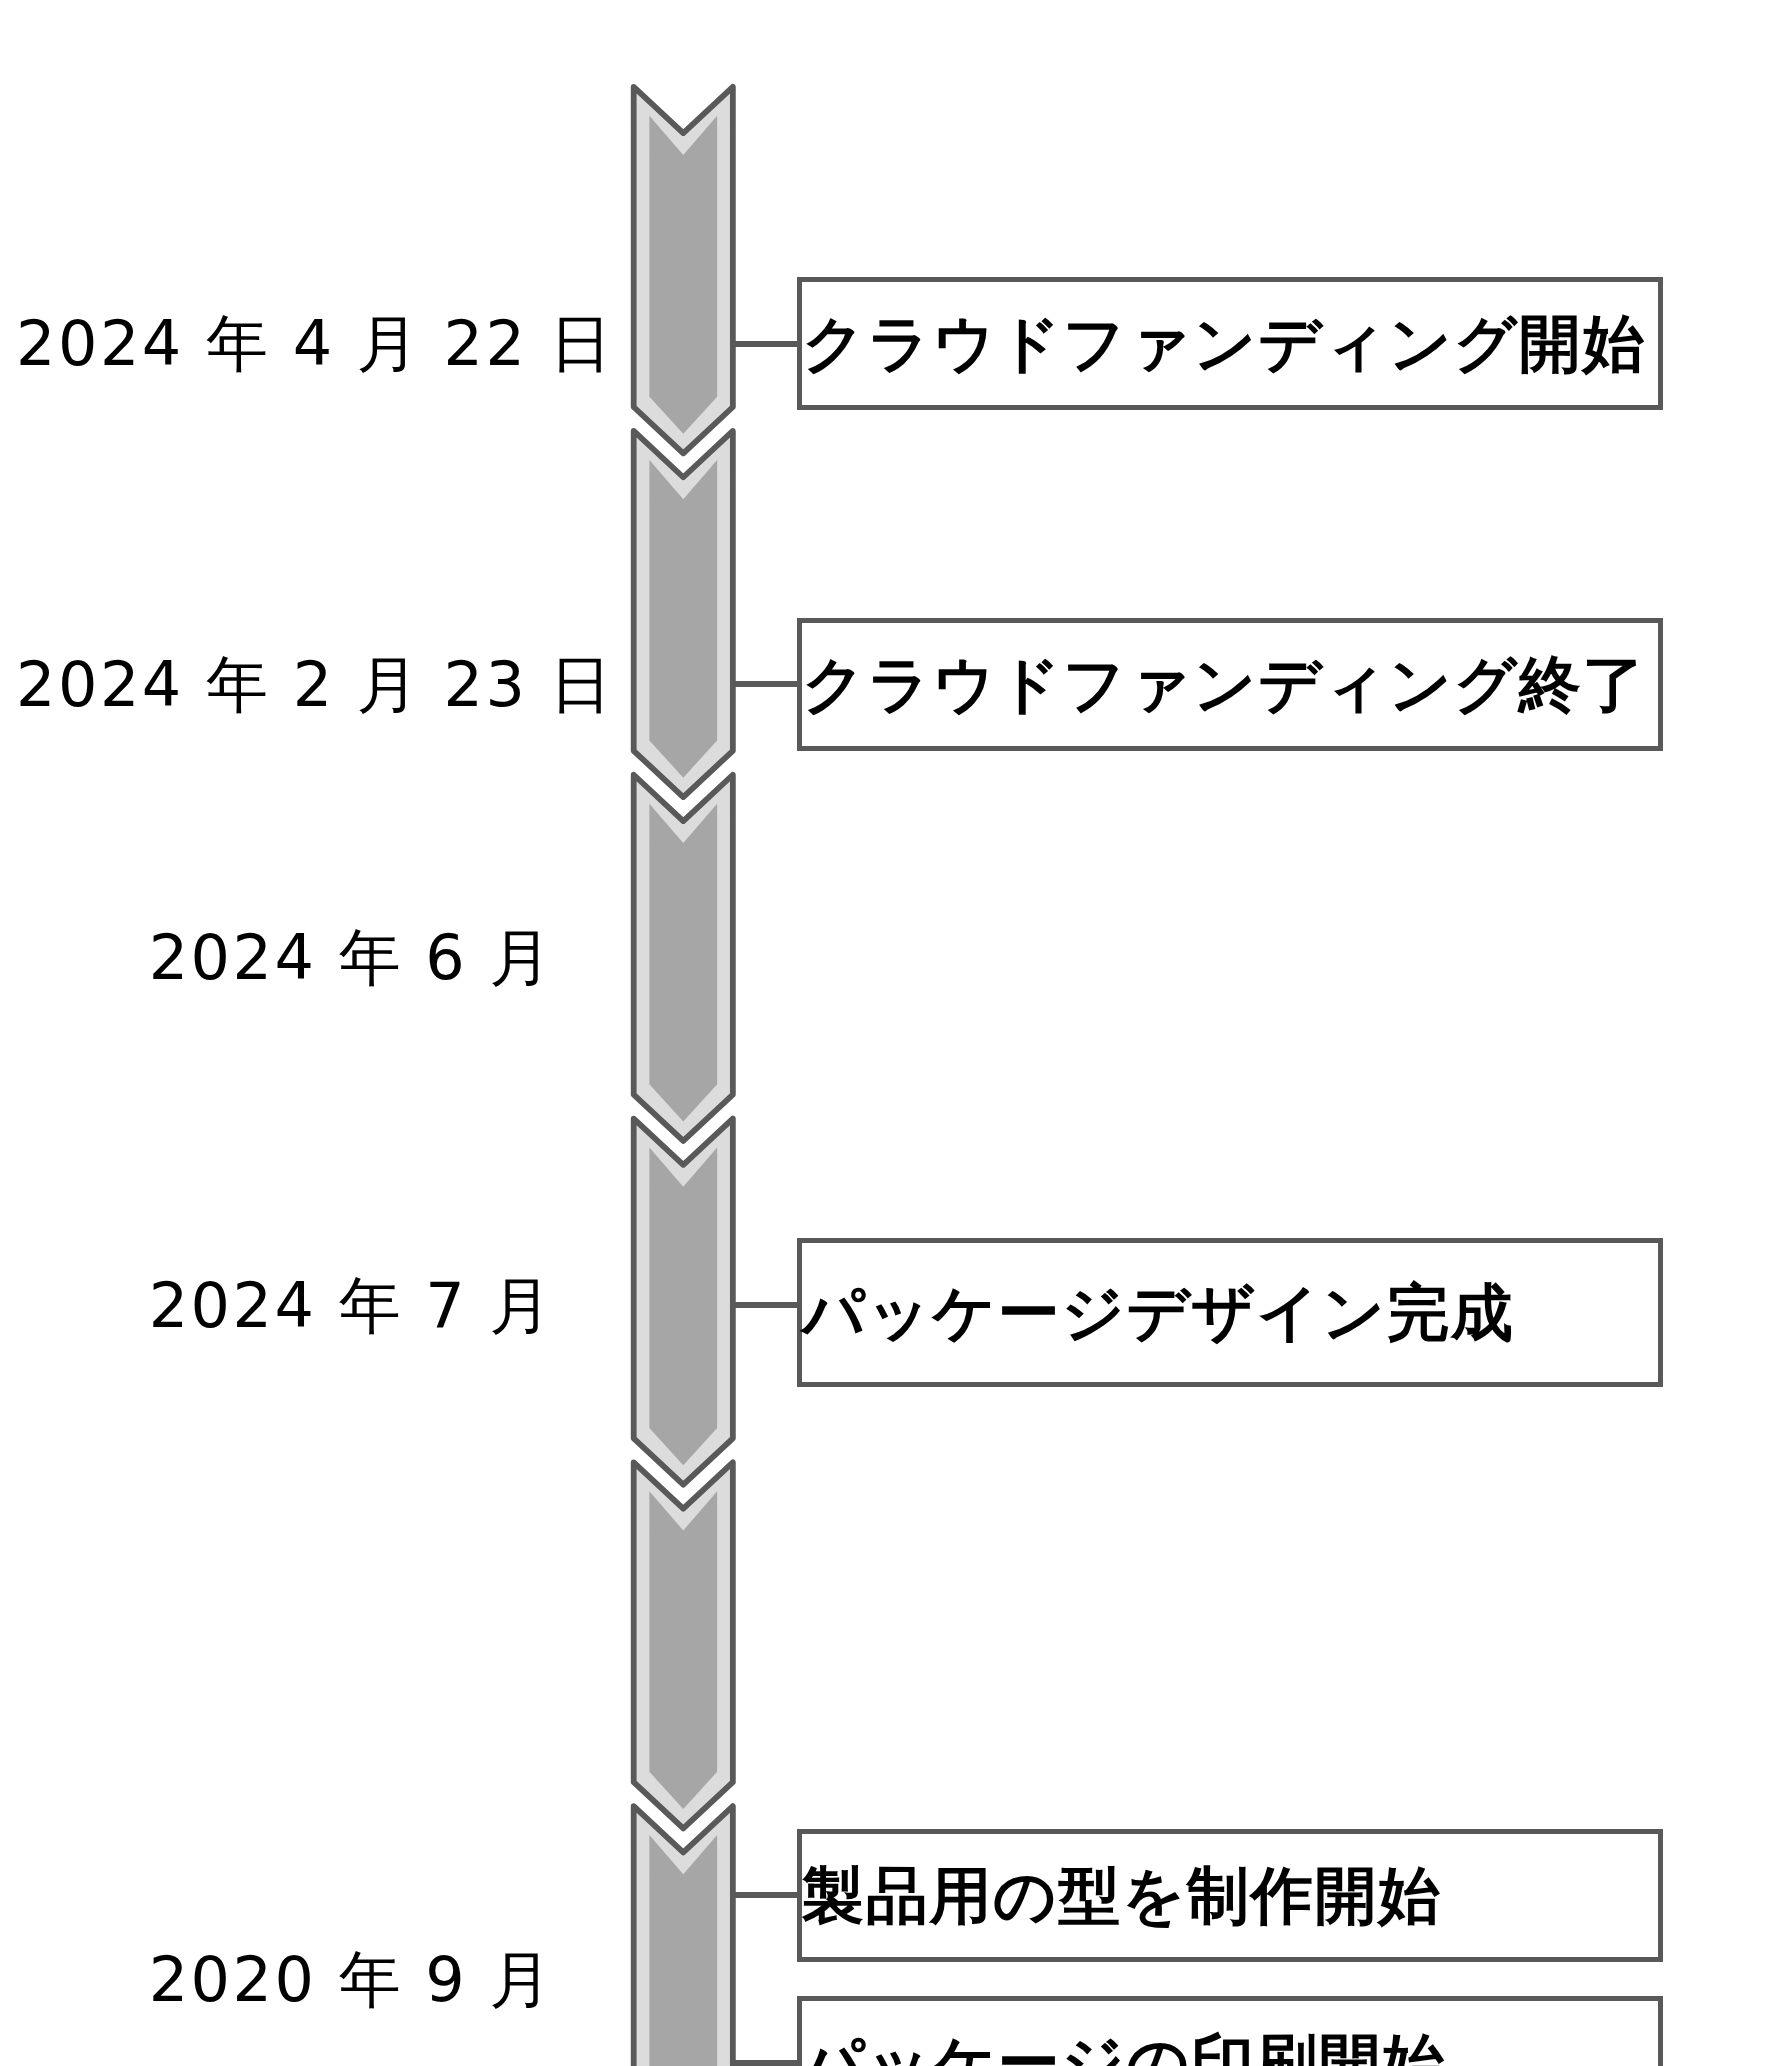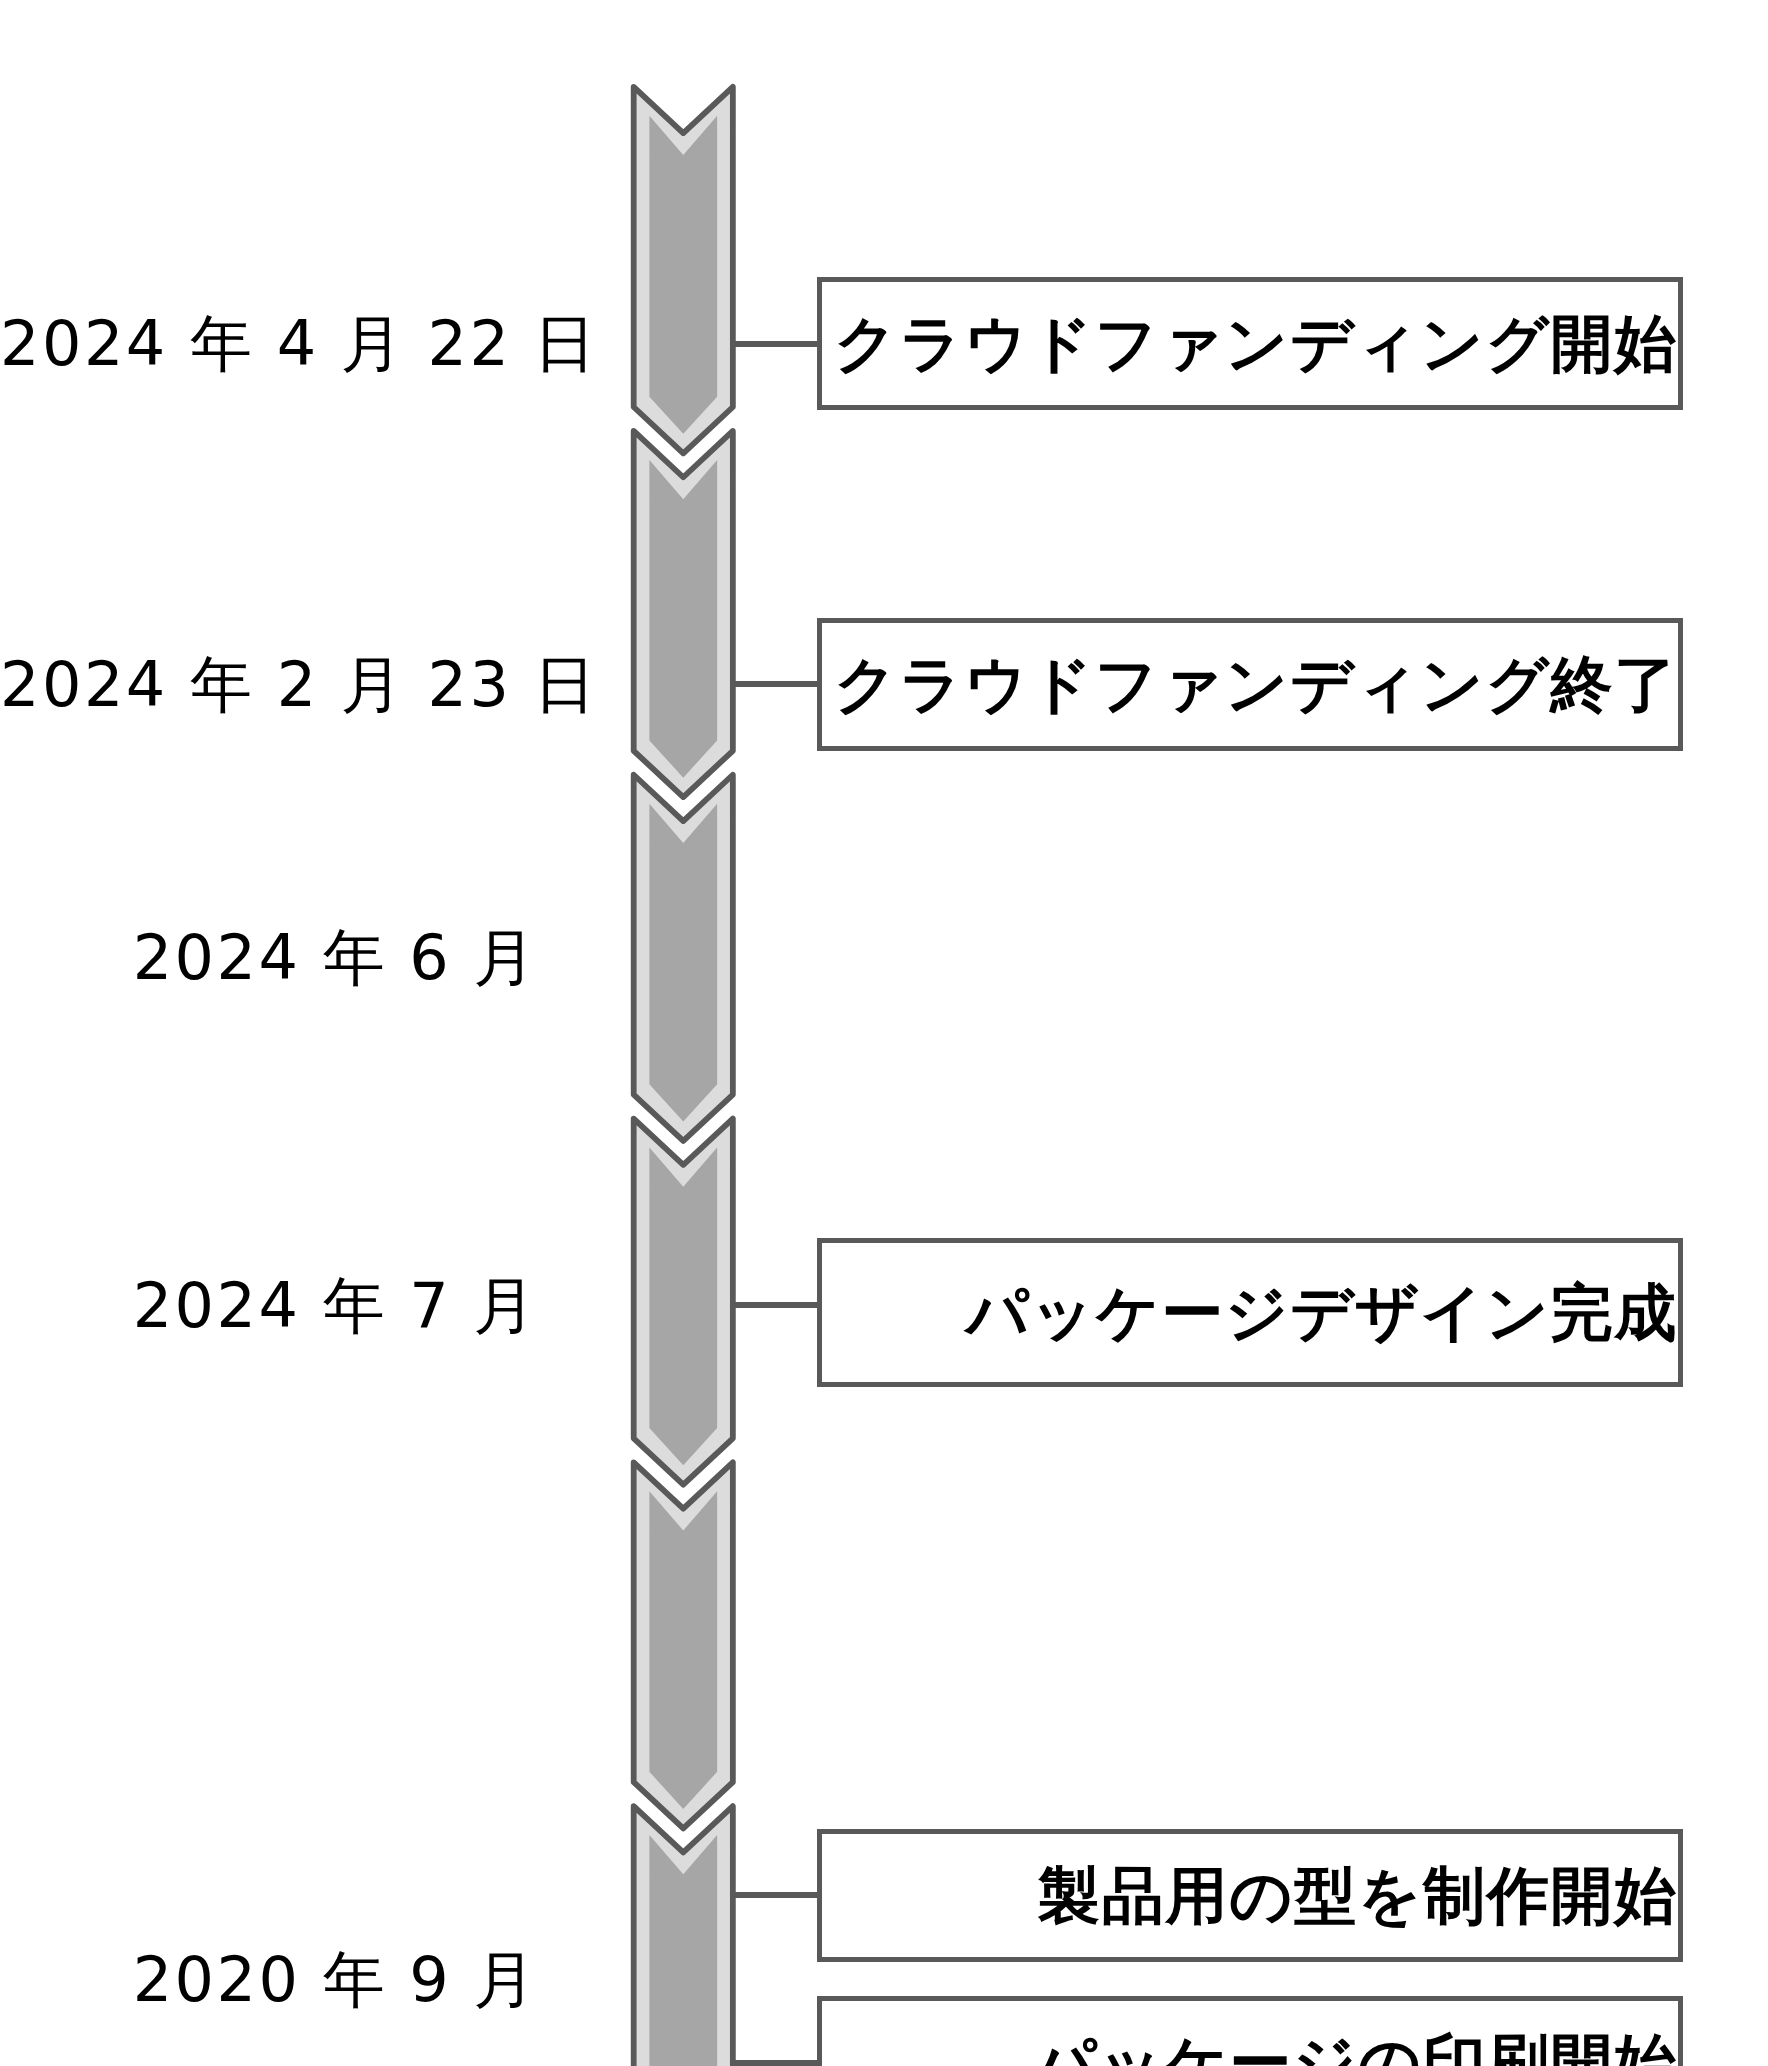--- a/index.html
+++ b/index.html
@@ -16,34 +16,34 @@
     position:relative;
     width:1769px;height:3299px;
     background:var(--page-bg);
     font-family:"DejaVu Sans","Liberation Sans",sans-serif;
     color:var(--text);
     overflow:hidden;
   }
   .arrow-svg{position:absolute;left:0;top:0;width:1769px;height:3299px;}
   .date-label{
     position:absolute;
-    left:0;width:538px;height:91px;
+    left:16px;width:538px;height:91px;
     line-height:91px;
     text-align:right;
     font-size:62px;
     font-weight:400;
     letter-spacing:2.5px;
     white-space:nowrap;
   }
   .event-box{
     position:absolute;
-    left:817px;width:866px;
+    left:797px;width:866px;
     background:var(--box-bg);
     border:5px solid var(--outline);
-    display:flex;align-items:center;justify-content:flex-end;
+    display:flex;align-items:center;justify-content:flex-start;
   }
   .event-box .event-text{
     font-size:62px;
     font-weight:700;
     line-height:110px;
     letter-spacing:1.7px;
     text-align:left;
     white-space:pre-line;
   }
   .connector{

